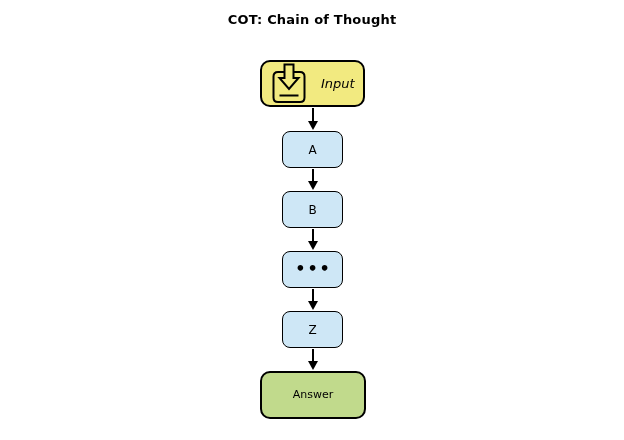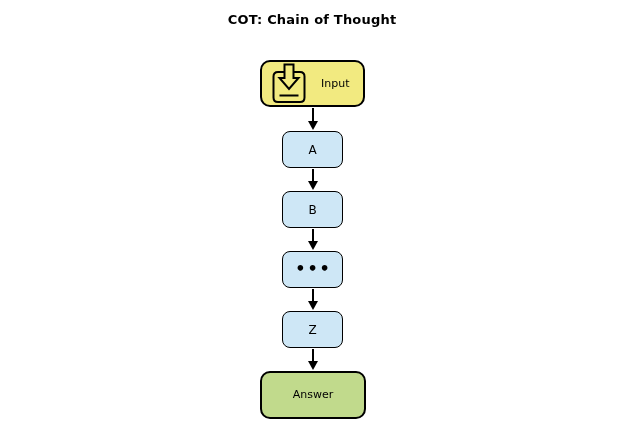--- a/index.html
+++ b/index.html
@@ -32,21 +32,21 @@
   .input-node {
     left: 260px; top: 60px;
     width: 105px; height: 47px;
     background: var(--input-fill, #F2EA80);
     border: 2px solid var(--stroke, #000);
     border-radius: 10px;
     justify-content: flex-start;
     padding-left: 9px;
     gap: 14px;
   }
-  .input-label { font-size: 11px; }
+  .input-label { font-size: 13px; font-style: italic; }
   .step {
     left: 282px;
     width: 61px; height: 37px;
     background: var(--step-fill, #CEE7F6);
     border: 1.5px solid var(--stroke, #000);
     border-radius: 8px;
     font-size: 12px;
   }
   .step.ellipsis .step-label {
     font-size: 16px;

